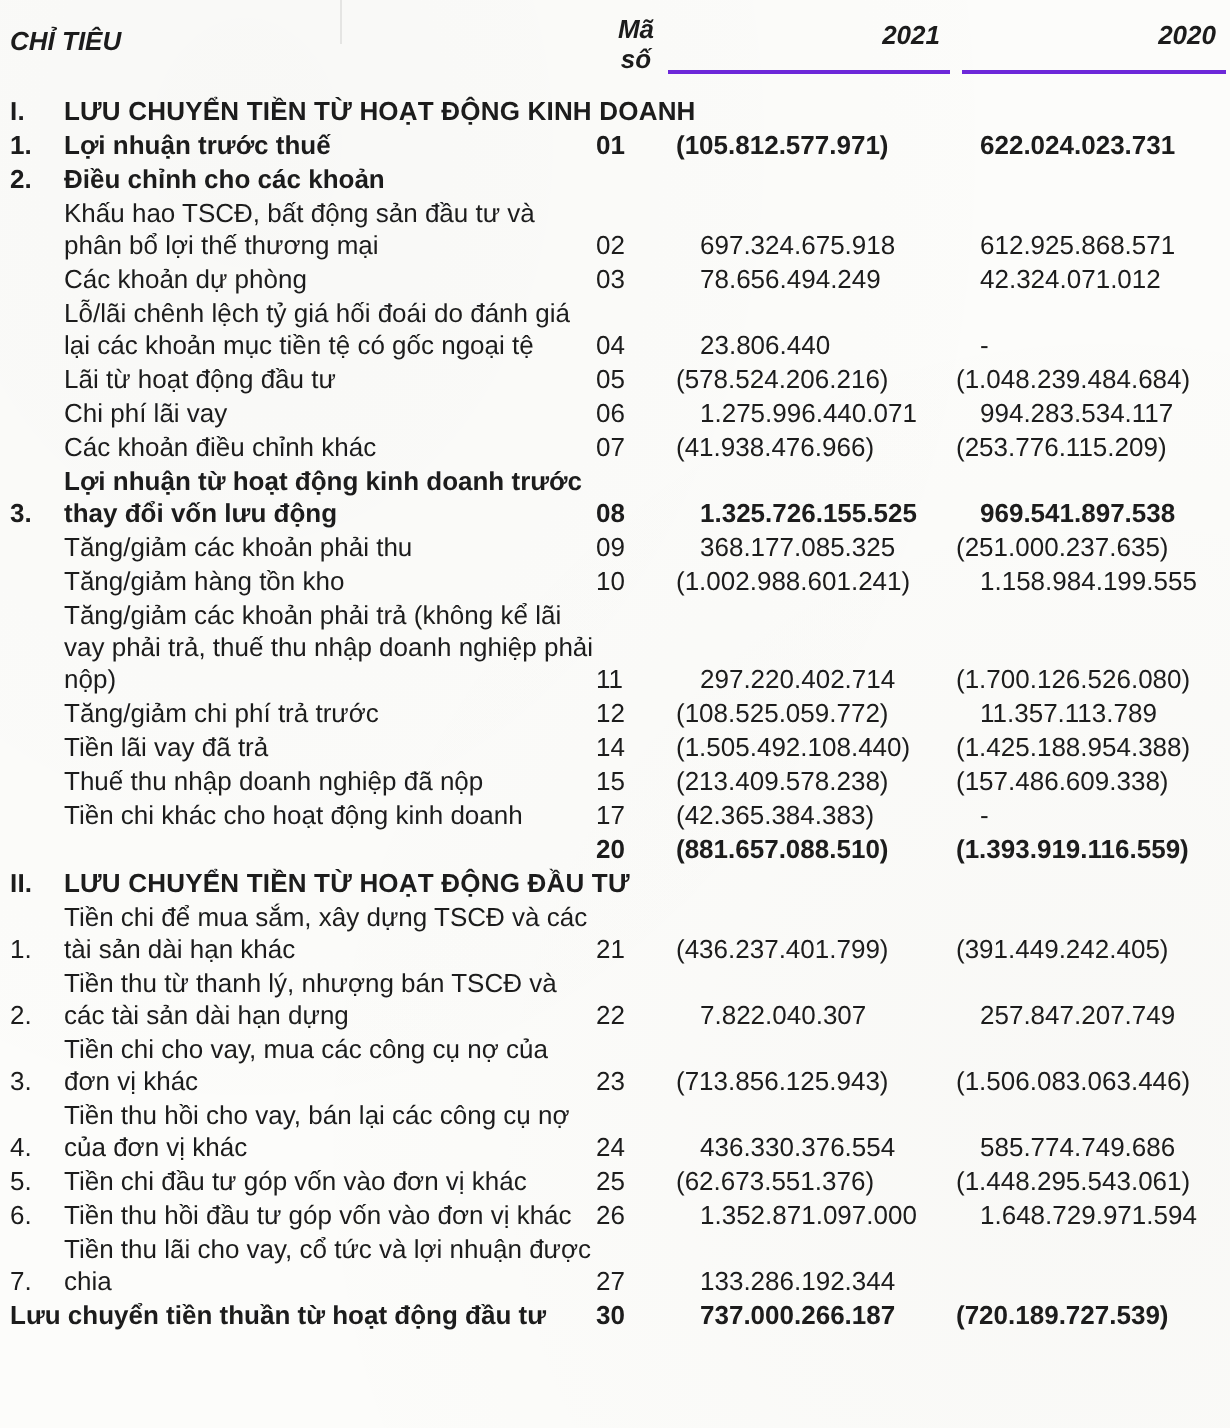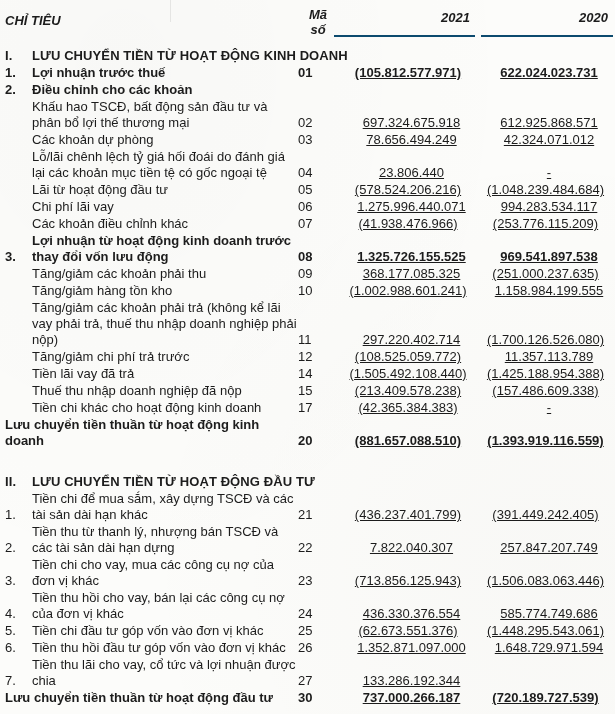--- a/index.html
+++ b/index.html
@@ -15,33 +15,33 @@
   .page{position:relative;padding:6px 2px 0 5px;width:608px;}
   .artifact{position:absolute;left:170px;top:0;width:1px;height:22px;background:rgba(0,0,0,0.08);}
 
   
   .row{display:grid;grid-template-columns:27px 266px 40px 140px 1fr;align-items:end;margin-top:1px;}
   .row .num{grid-column:1;}
   .row .label{grid-column:2;}
   .row .label.span4{grid-column:2 / 6;white-space:nowrap;}
   .row .label.span2{grid-column:1 / 3;}
   .row .code{grid-column:3;text-align:left;}
-  .row .amt{text-align:center;white-space:nowrap;text-decoration:underline;}
+  .row .amt{text-align:left;white-space:nowrap;}
   .row .amt.pad{padding-right:5px;margin-left:12px;}
 
   .bold-row, .section-row, .total-row{font-weight:700;}
   .section-row{letter-spacing:0.1px;}
   .gap-i{margin-top:11px;}
-  .gap-ii{margin-top:25px;}
+  .gap-ii{margin-top:1px;}
 
   
   .thead{display:grid;grid-template-columns:27px 266px 40px 140px 1fr;align-items:stretch;font-weight:700;font-style:italic;}
   .thead .h-item{grid-column:1 / 3;padding-top:7px;}
   .thead .h-code{grid-column:3;text-align:center;line-height:15px;padding-top:1px;}
-  .thead .ycell{border-bottom:2px solid #0c4a6e;padding-bottom:9px;display:flex;align-items:flex-end;justify-content:flex-end;}
+  .thead .ycell{border-bottom:2px solid #6d28d9;padding-bottom:9px;display:flex;align-items:flex-end;justify-content:flex-end;}
   .thead .ycell.y1{margin-left:-4px;margin-right:3px;}
   .thead .ycell.y2{margin-left:3px;}
   .thead .ylabel{padding-right:5px;}
 </style>
 </head>
 <body>
 
 <div class="page">
   <div class="artifact"></div>
 
@@ -186,21 +186,20 @@
 
   <div class="row">
     <div class="num"></div>
     <div class="label">Tiền chi khác cho hoạt động kinh doanh</div>
     <div class="code">17</div>
     <div class="amt">(42.365.384.383)</div>
     <div class="amt pad">-</div>
   </div>
 
   <div class="row total-row">
-    <div class="label span2">Lưu chuyển tiền thuần từ hoạt động kinh doanh</div>
     <div class="code">20</div>
     <div class="amt">(881.657.088.510)</div>
     <div class="amt">(1.393.919.116.559)</div>
   </div>
 
   <div class="row section-row gap-ii">
     <div class="num">II.</div>
     <div class="label span4">LƯU CHUYỂN TIỀN TỪ HOẠT ĐỘNG ĐẦU TƯ</div>
   </div>
 

